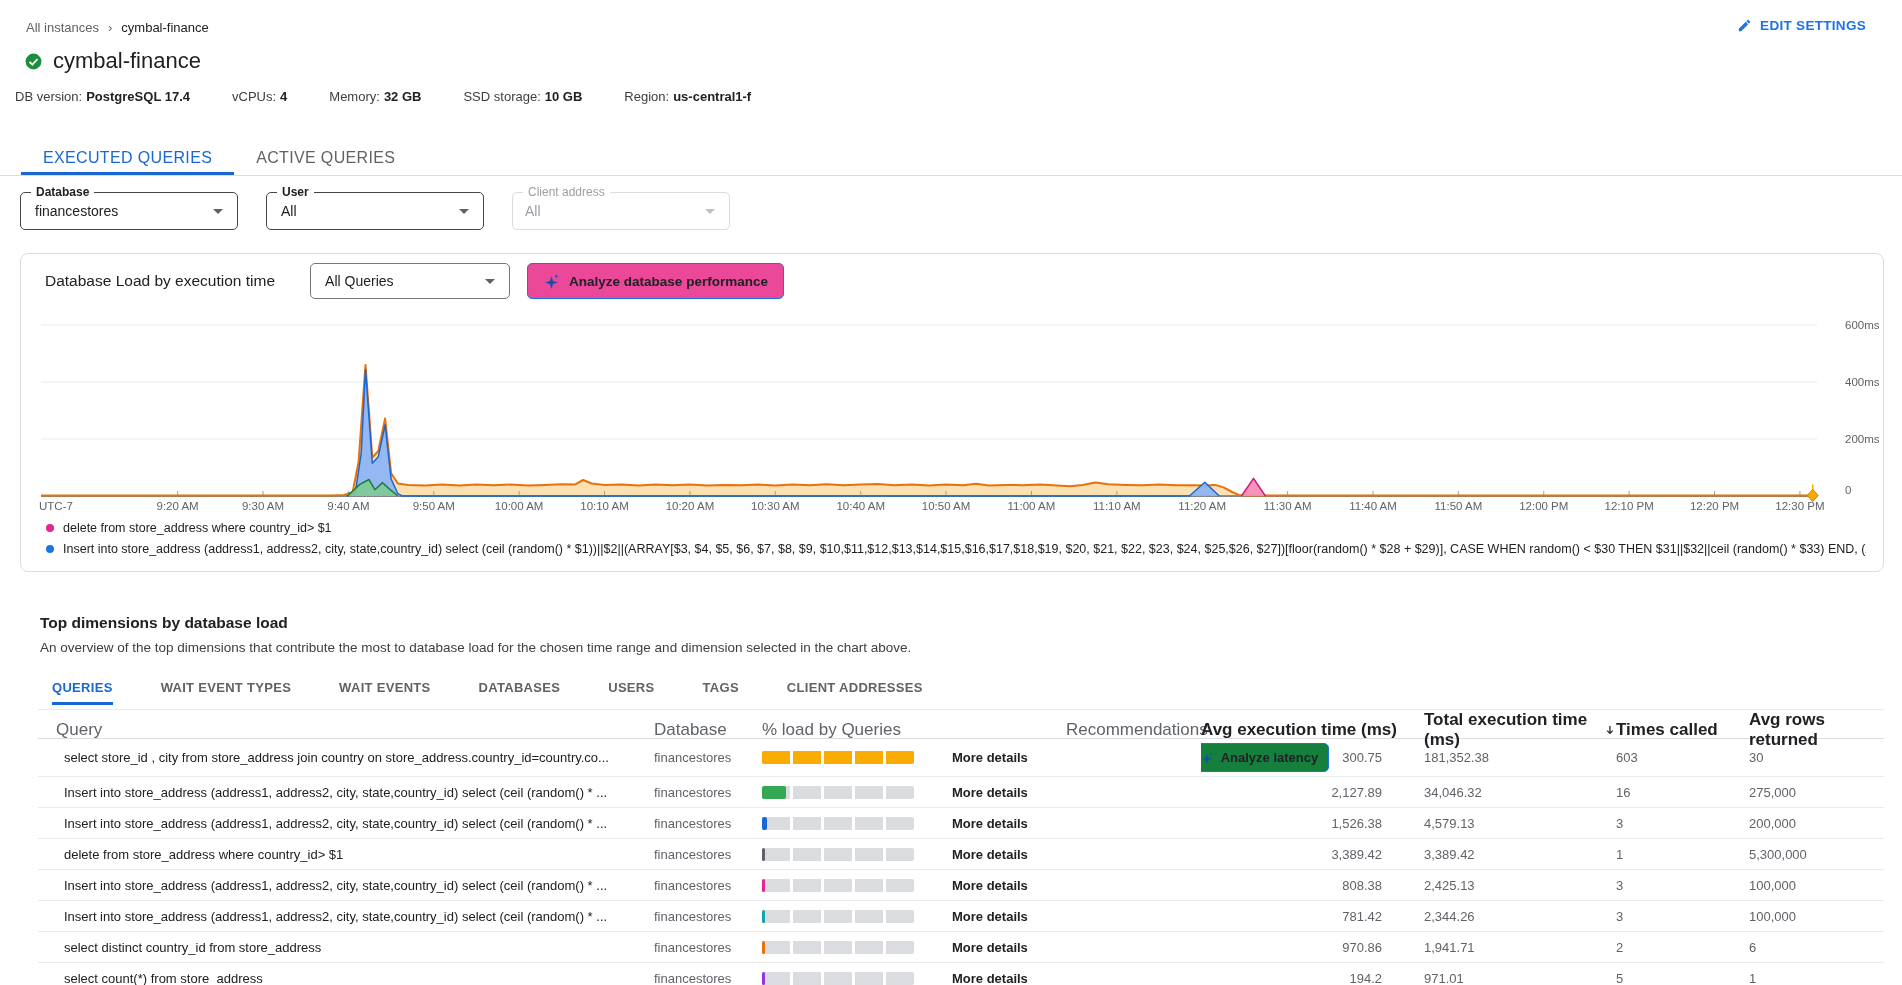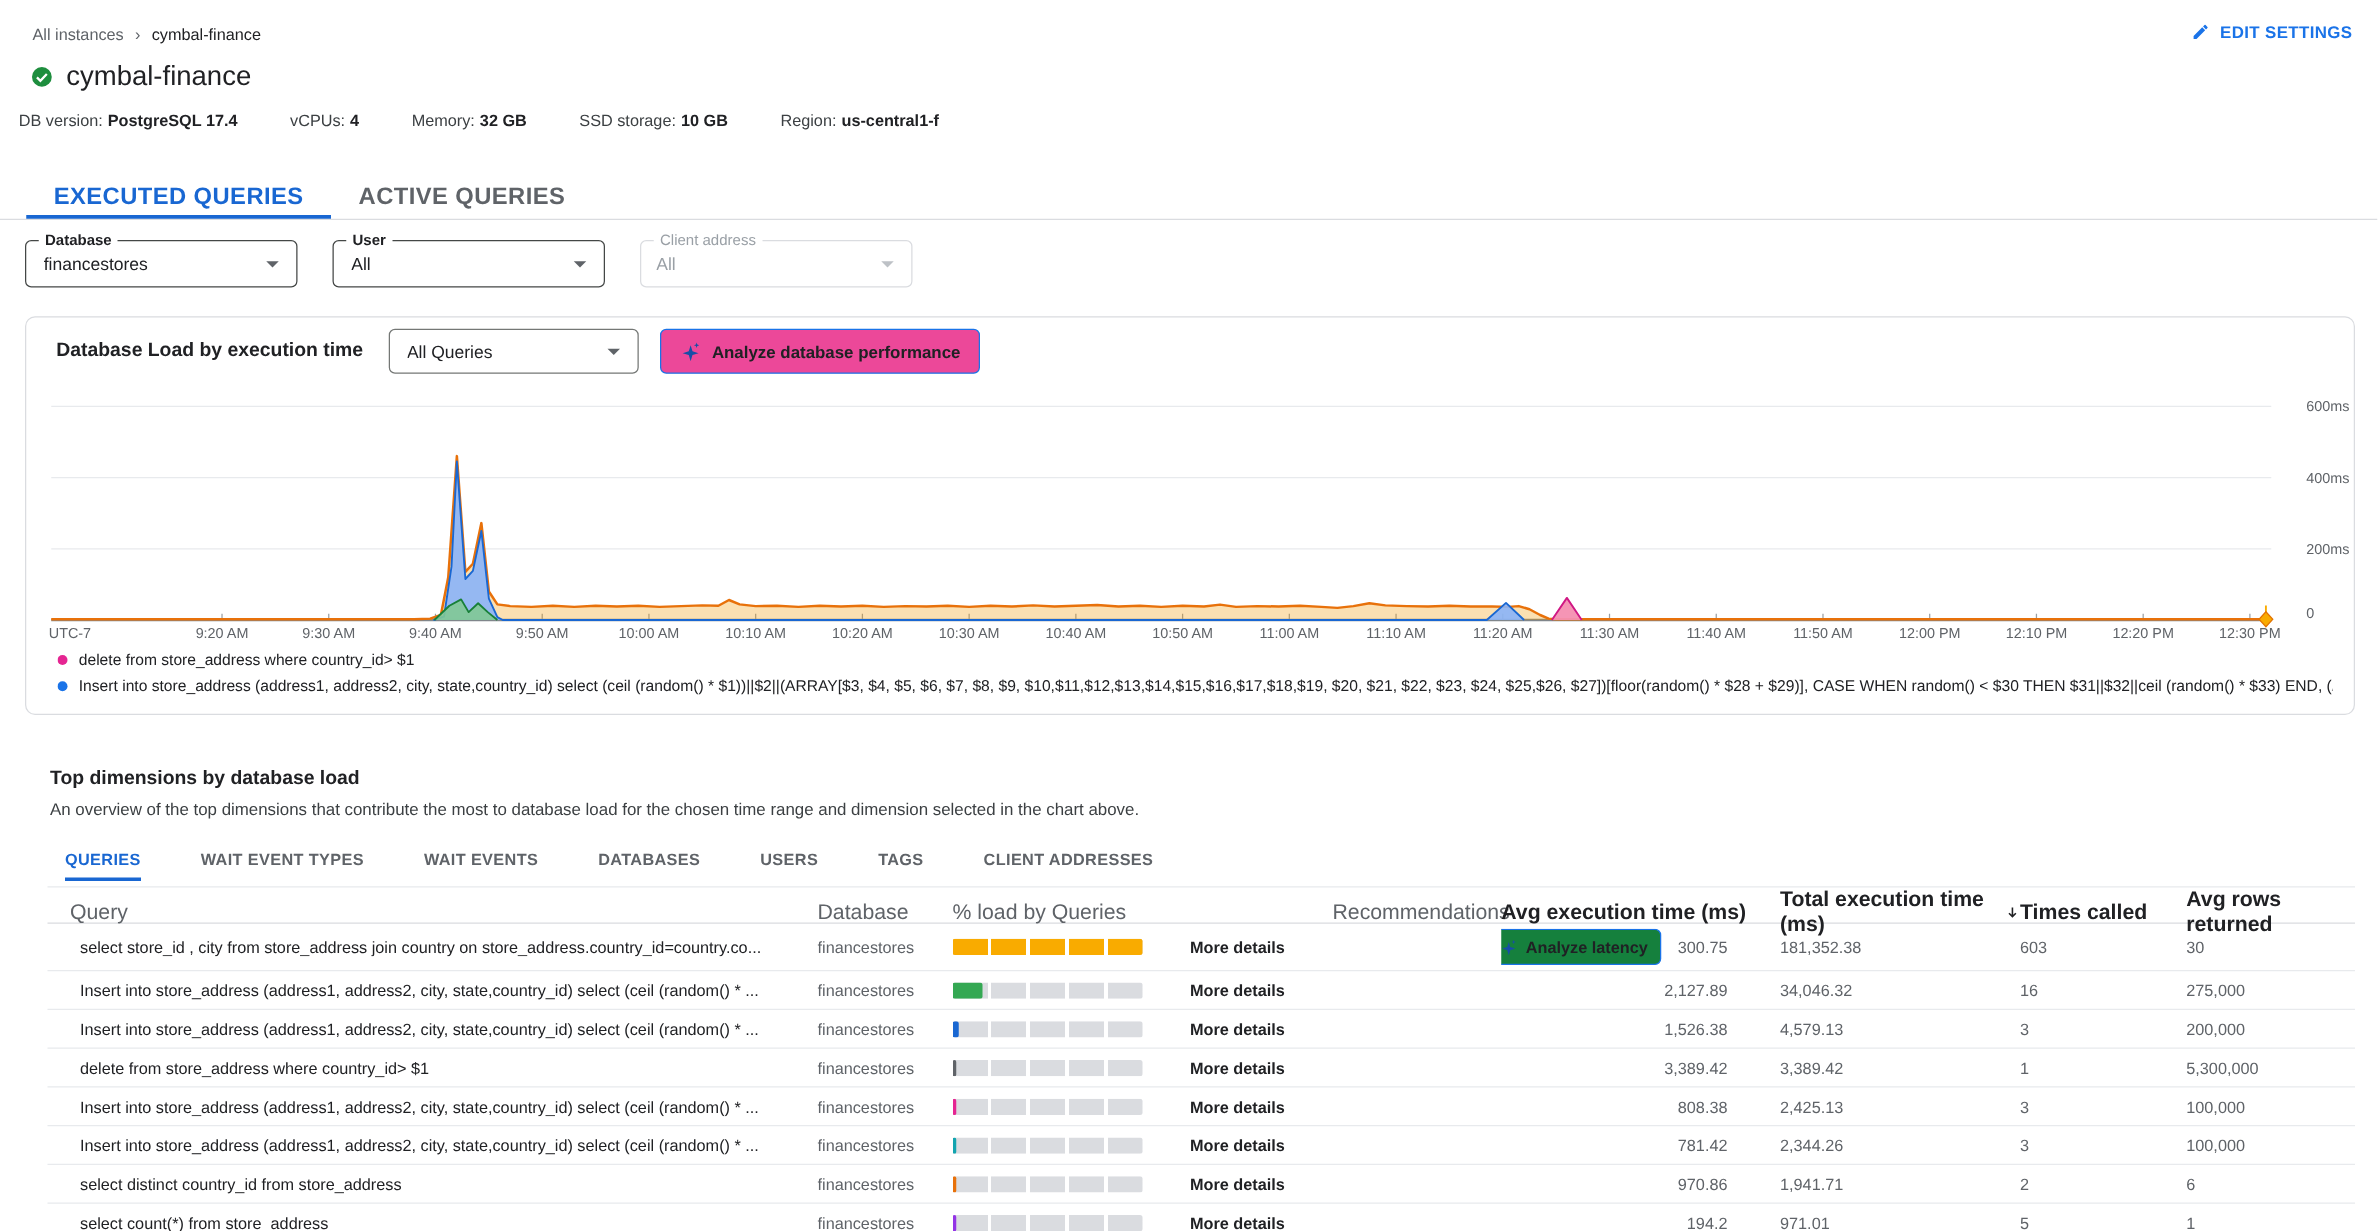--- a/index.html
+++ b/index.html
@@ -4,32 +4,32 @@
 <style>
   * { box-sizing: border-box; margin: 0; padding: 0; }
   html,body { width:1902px; height:985px; overflow:hidden; background:#fff;
     font-family:"Liberation Sans", sans-serif; color:#202124; }
   .page{ position:relative; width:1902px; height:985px; }
 
   
   .breadcrumb{ padding:20px 0 0 26px; font-size:13px; color:#5f6368; display:flex; align-items:center; gap:9px;}
   .bc-cur{ color:#202124; }
   .bc-sep{ font-size:13px; color:#5f6368; }
-  .edit-settings{ position:absolute; top:18px; right:20px; background:none; border:none; cursor:pointer;
+  .edit-settings{ position:absolute; top:18px; right:36px; background:none; border:none; cursor:pointer;
     color:#1a73e8; font-family:inherit; font-size:13.5px; font-weight:600; letter-spacing:.3px;
     display:flex; align-items:center; gap:8px;}
   .title-row{ margin:13px 0 0 24px; display:flex; align-items:center; gap:10px;}
   .title-row h1{ font-size:22px; font-weight:500; color:#202124;}
   .meta-row{ margin:15px 0 0 15px; font-size:13px; display:flex; }
   .meta-item{ margin-right:42px; color:#3c4043;}
   .meta-item .val{ font-weight:700; color:#202124; margin-left:4px;}
 
   
   .main-tabs{ margin-top:37px; display:flex; border-bottom:1px solid #dadce0; padding-left:21px;}
-  .mtab{ height:34px; line-height:34px; padding:0 22px; font-size:19px; font-weight:700; letter-spacing:.35px;
+  .mtab{ height:34px; line-height:34px; padding:0 22px; font-size:16px; font-weight:400; letter-spacing:.35px;
     color:#5f6368; cursor:pointer;}
   .mtab.active{ color:#1967d2; box-shadow:inset 0 -3px 0 #1967d2;}
 
   
   .filters-row{ margin:16px 20px 0 20px; display:flex; align-items:center;}
   .select-box{ position:relative; width:218px; height:38px; border:1px solid #444746; border-radius:5px;
     display:flex; align-items:center; padding:0 14px; margin-right:28px; cursor:pointer; background:#fff;}
   .select-box .flabel{ position:absolute; top:-8px; left:10px; background:#fff; padding:0 5px;
     font-size:12px; font-weight:600; color:#202124;}
   .select-box .fvalue{ font-size:14px; color:#202124; flex:1; white-space:nowrap; overflow:hidden;}
@@ -44,21 +44,21 @@
   .time-range{ margin-left:auto; display:flex; align-items:center; gap:22px; font-size:13.5px; color:#202124; padding-right:0;}
   .tr-preset{ cursor:pointer; white-space:nowrap;}
   .tr-custom{ display:flex; align-items:center; gap:9px; cursor:pointer; white-space:nowrap;}
   .tr-check{ font-size:15px; font-weight:600;}
   .dd-caret{ width:0;height:0;border-left:5px solid transparent;border-right:5px solid transparent;
     border-top:6px solid #202124; margin-left:4px;}
 
   
   .chart-card{ margin:23px 18px 0 20px; border:1px solid #dadce0; border-radius:8px; width:1864px; }
   .card-header{ height:54px; display:flex; align-items:center; padding:0 24px; gap:17px;}
-  .card-header h2{ font-size:15.5px; font-weight:700; color:#202124; margin-right:3px;}
+  .card-header h2{ font-size:15.5px; font-weight:400; color:#202124; margin-right:18px;}
   .analyze-btn{ height:36px; border:1.5px solid #1a73e8; border-radius:5px; background:#ec4899; cursor:pointer;
     display:flex; align-items:center; gap:9px; padding:0 15px; font-family:inherit;
     font-size:13.5px; font-weight:600; color:#202124;}
   #load-chart{ display:block; }
   .legend{ padding:2px 0 12px 25px;}
   .legend-row{ display:flex; align-items:center; gap:9px; height:21px; font-size:12.5px; color:#202124;
     white-space:nowrap; overflow:hidden; width:1820px;}
   .legend-dot{ width:8px; height:8px; border-radius:50%; flex:0 0 8px;}
 
   

